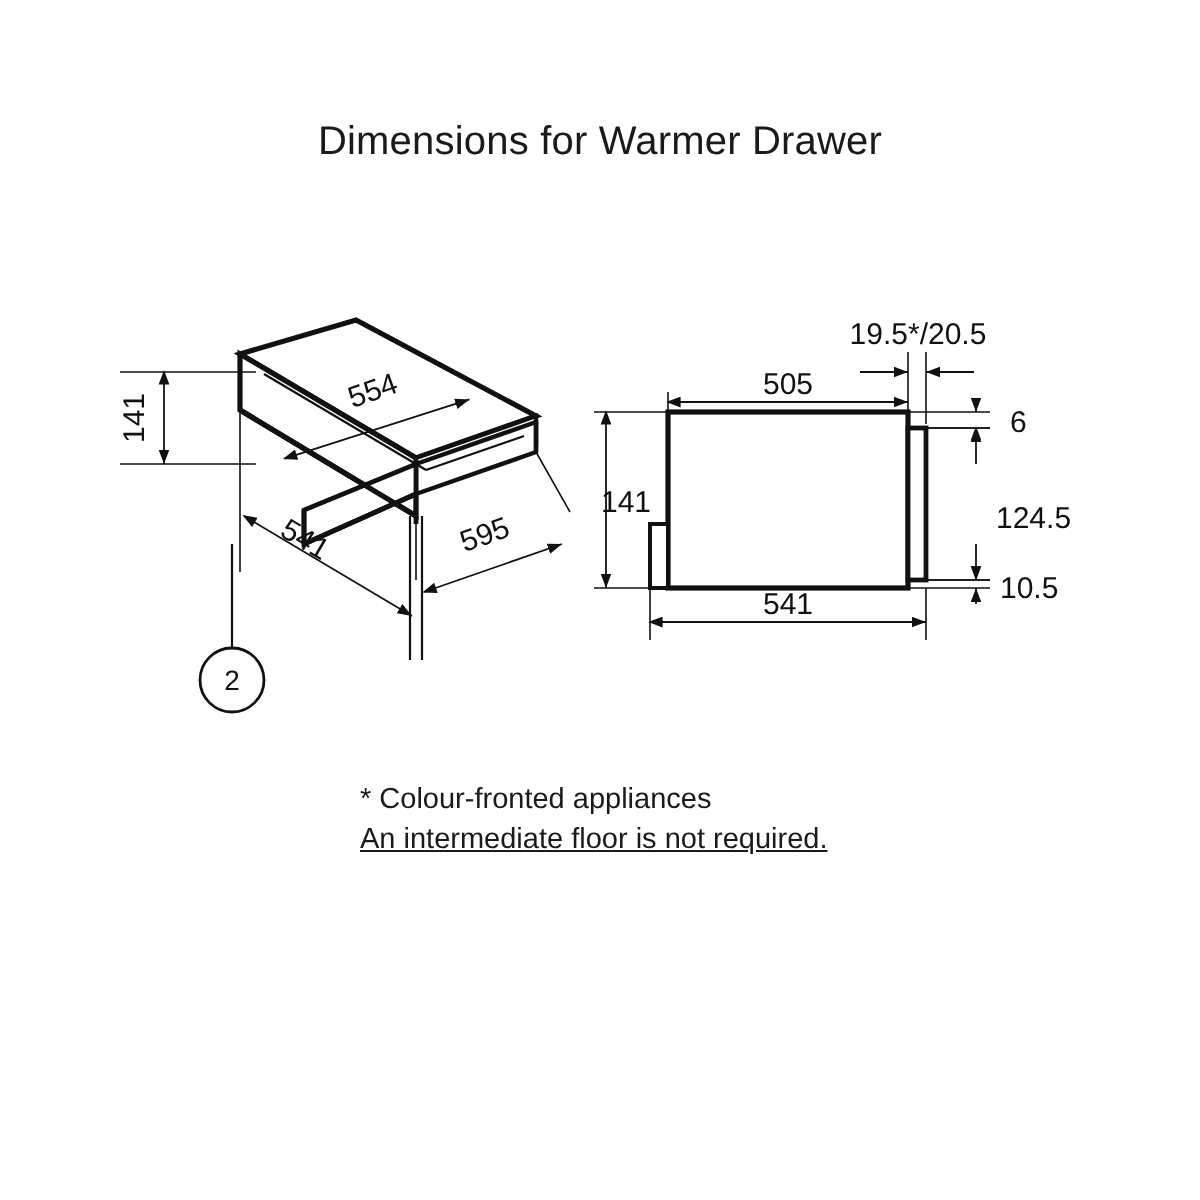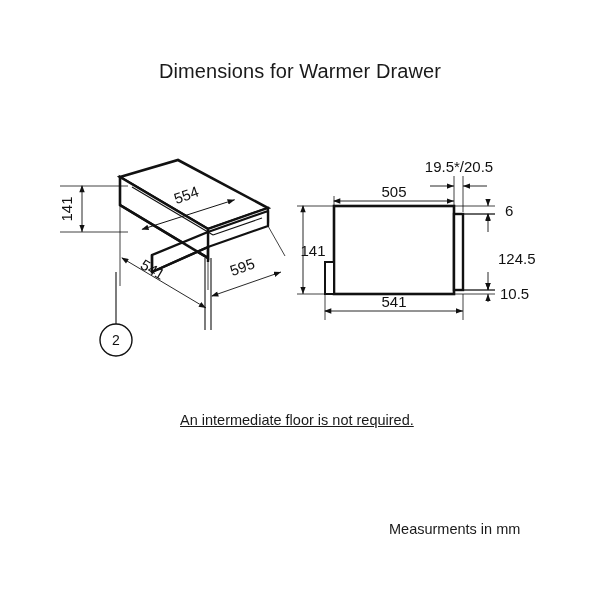--- a/index.html
+++ b/index.html
@@ -198,17 +198,17 @@
     </g>
 
     <g>
       <line x1="325" y1="294" x2="325" y2="320" stroke="#111111" stroke-width="0.8"></line>
       <line x1="463" y1="294" x2="463" y2="320" stroke="#111111" stroke-width="0.8"></line>
       <line x1="325" y1="311" x2="463" y2="311" stroke="#111111" stroke-width="0.9" marker-start="url(#arS)" marker-end="url(#ar)"></line>
       <text class="dimtext" x="394" y="307" text-anchor="middle">541</text>
     </g>
   </svg>
 
+  <div class="note" id="note-colour">* Colour-fronted appliances</div>
   <div class="note" id="note-floor">An intermediate floor is not required.</div>
 
-  <div id="unit-note">Measurments in mm</div>
 
 </div>
 
 </body></html>

